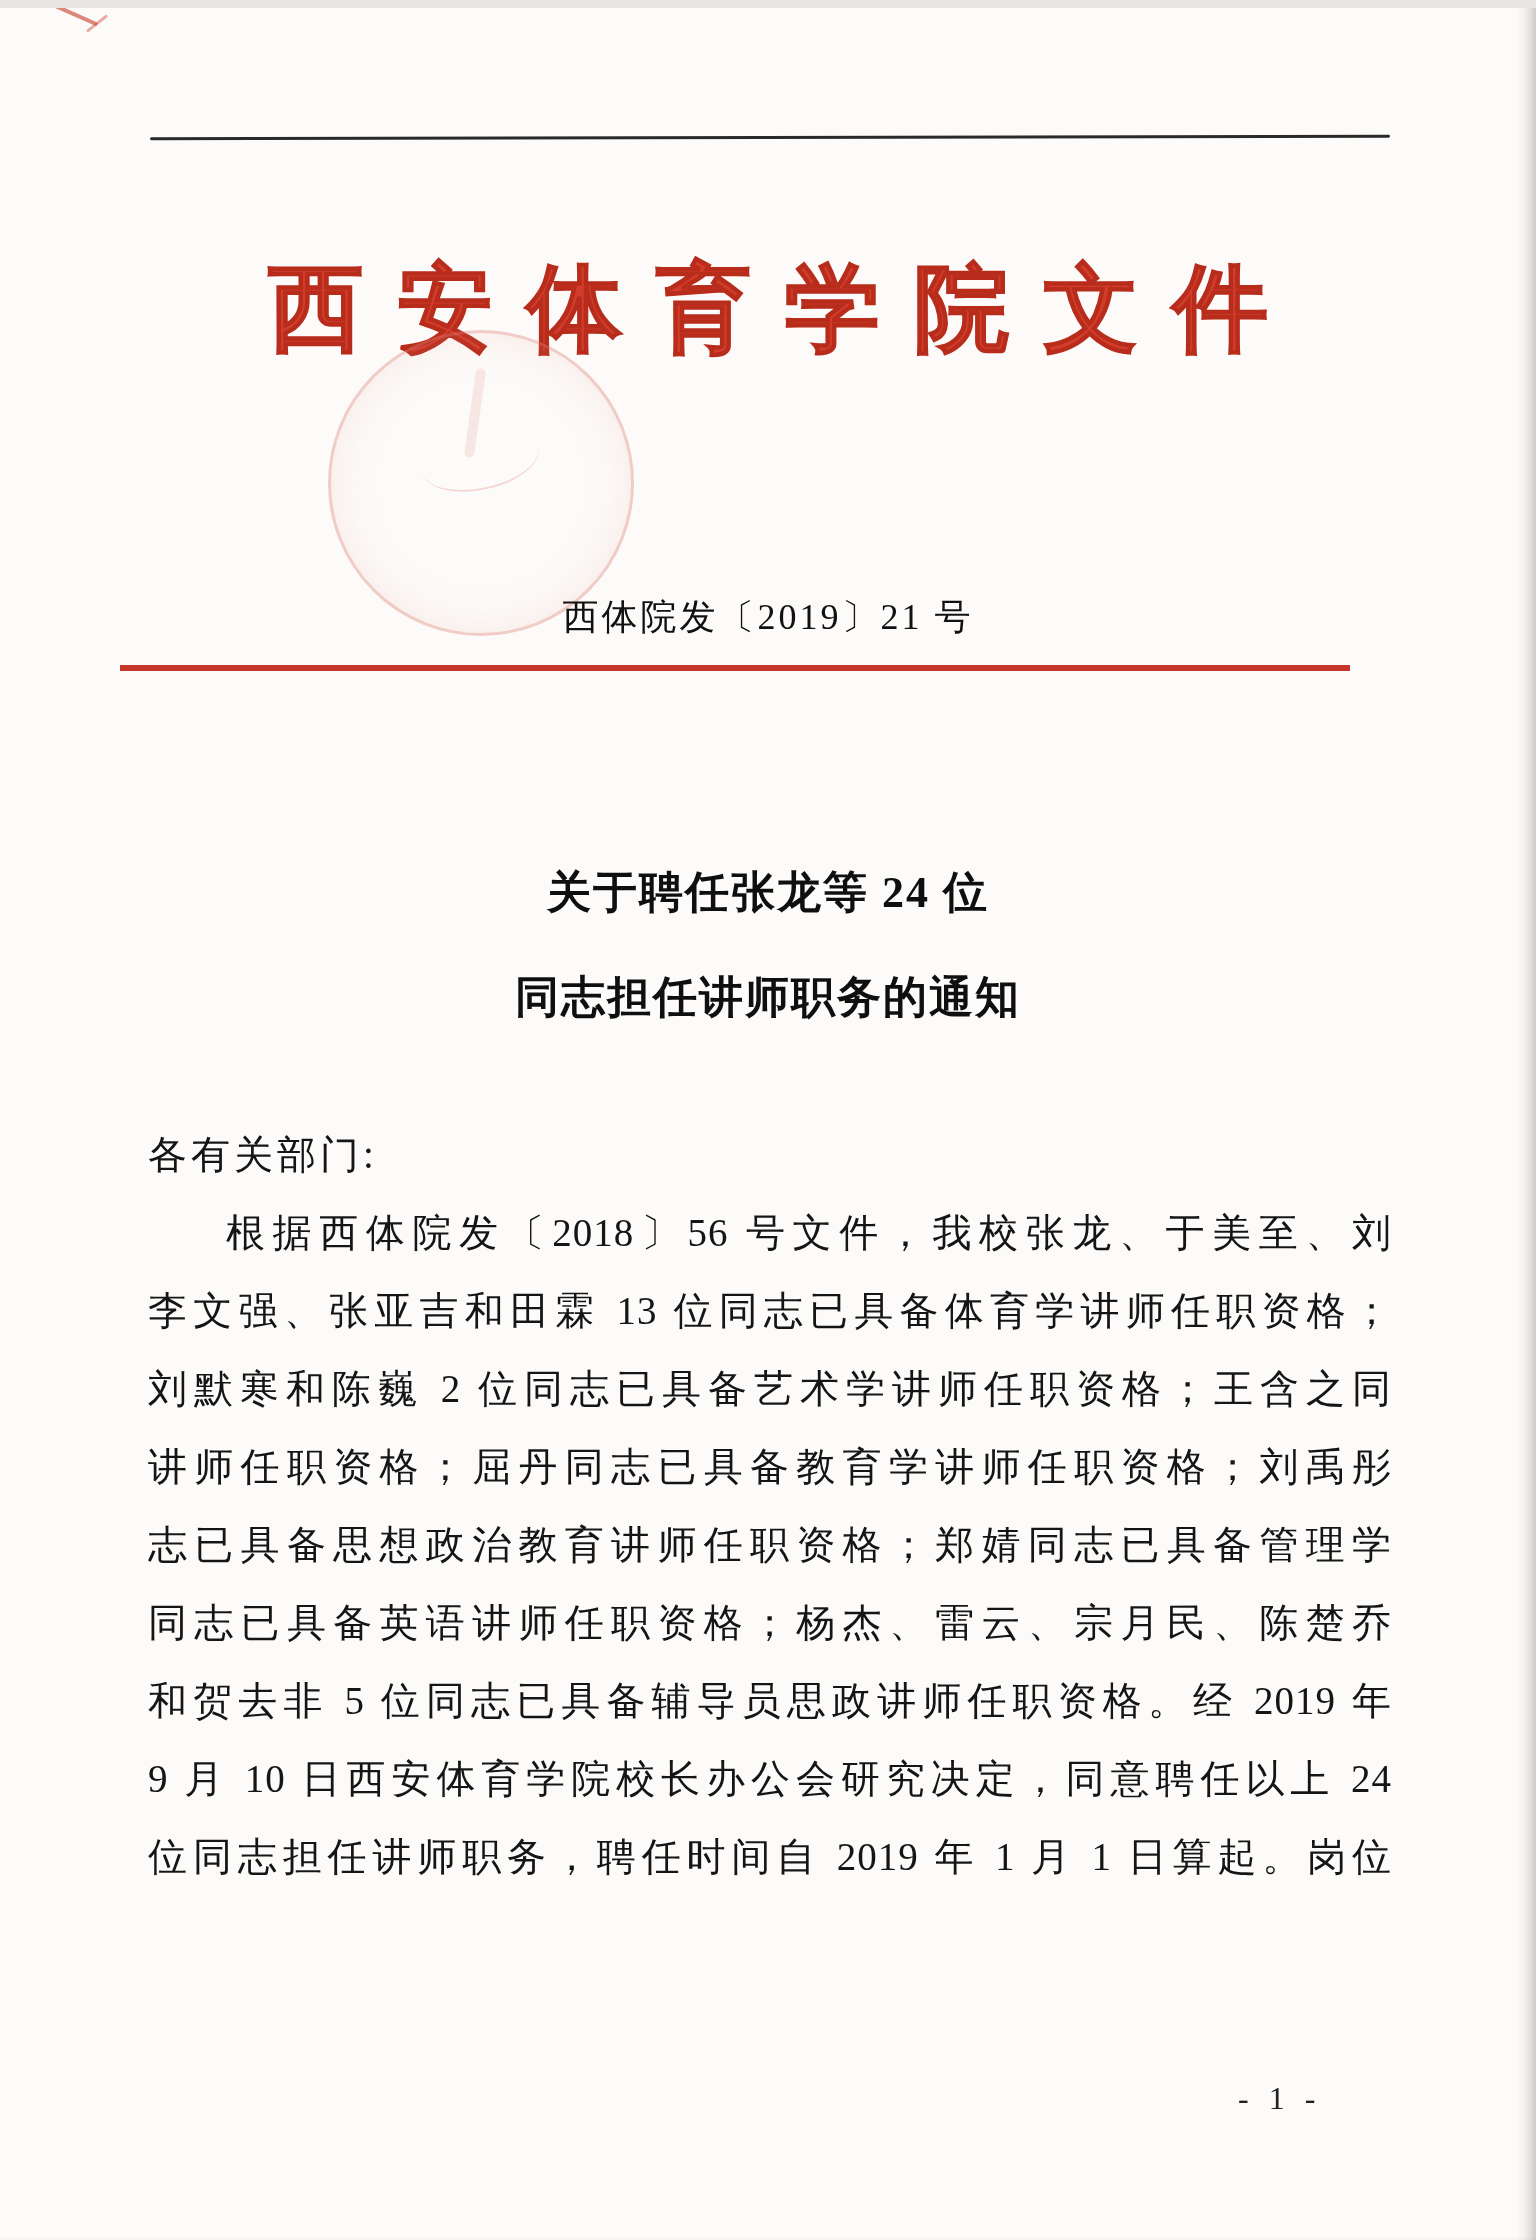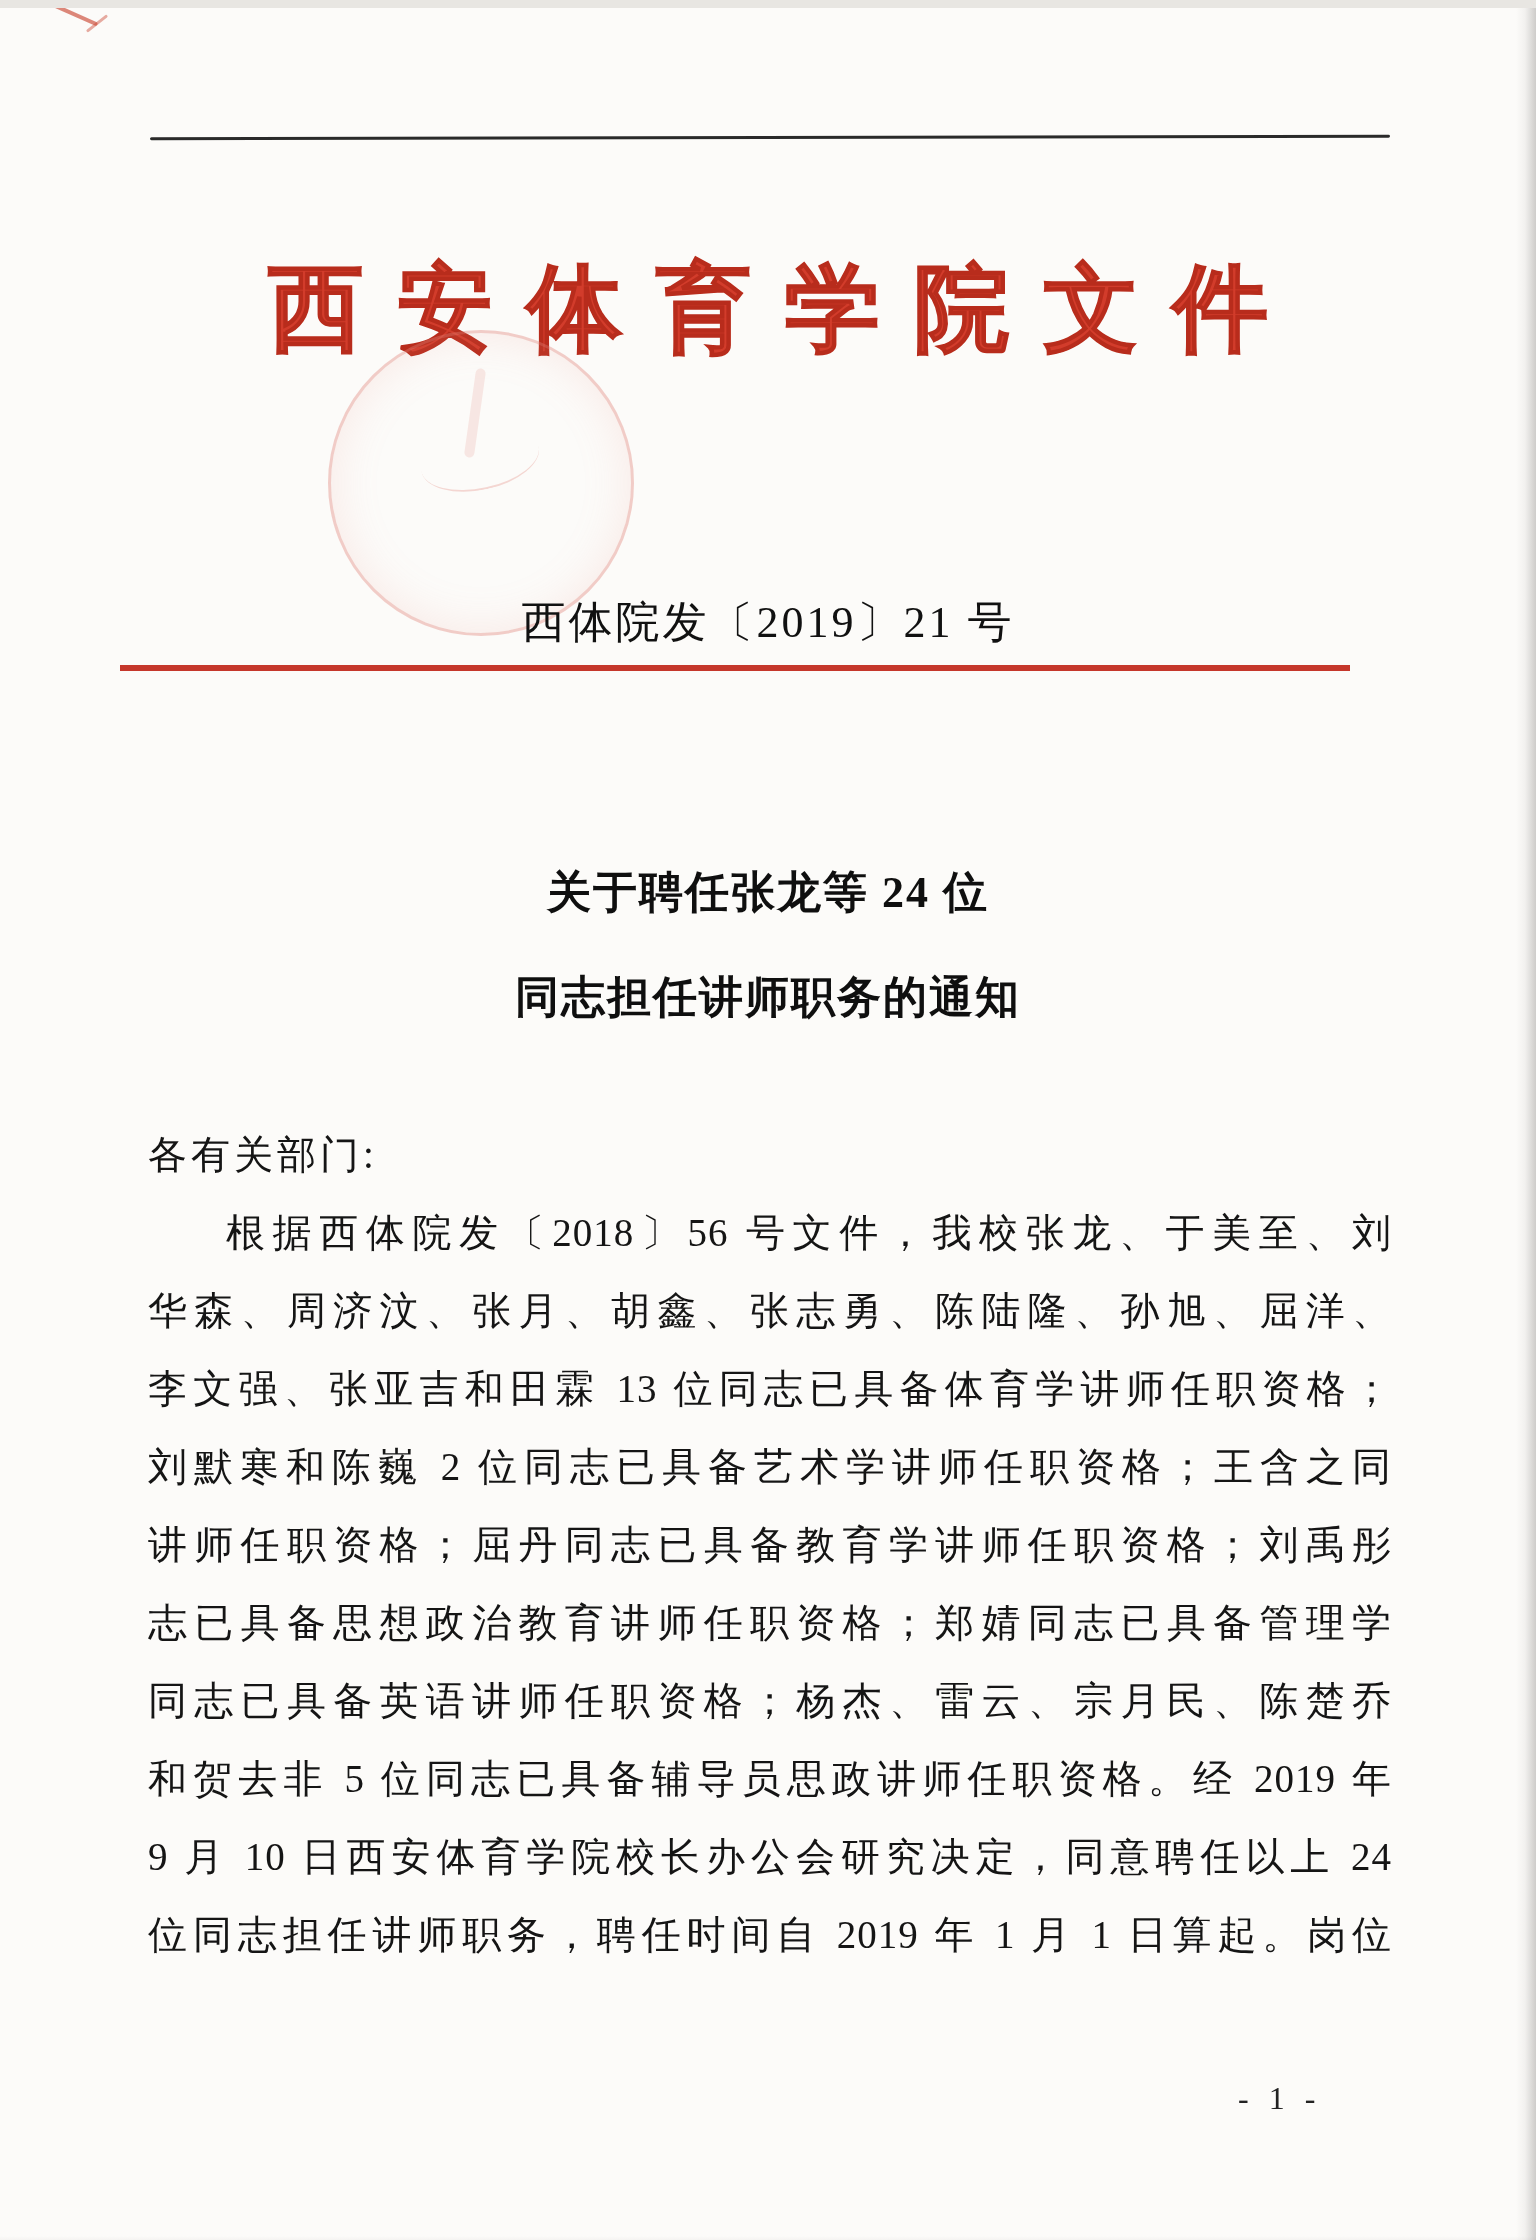--- a/index.html
+++ b/index.html
@@ -35,21 +35,21 @@
     position:absolute;left:420px;top:420px;width:120px;height:60px;
     border-bottom:2px solid rgba(224,130,118,0.30);
     border-radius:50%;transform:rotate(-12deg);
   }
   .stamp-mark2{
     position:absolute;left:470px;top:360px;width:10px;height:90px;
     background:rgba(228,140,128,0.18);transform:rotate(8deg);border-radius:5px;
   }
   .doc-number{
     position:absolute;left:0;top:585px;width:100%;
-    text-align:center;font-size:44px;letter-spacing:3px;color:#111;
+    text-align:center;font-size:36px;letter-spacing:3px;color:#111;
   }
   .red-rule{
     position:absolute;left:120px;top:657px;width:1230px;height:6px;
     background:#c5372b;
   }
   .notice-title{
     position:absolute;left:0;top:832px;width:100%;
     text-align:center;font-weight:bold;color:#0f0f0f;
     font-size:44px;line-height:105px;letter-spacing:2px;
   }
@@ -112,21 +112,20 @@
   <div class="red-rule"></div>
 
   <div class="notice-title">
     <div>关于聘任张龙等 24 位</div>
     <div>同志担任讲师职务的通知</div>
   </div>
 
   <div class="body-block">
     <div class="salutation">各有关部门:</div>
     <div class="para-line first">根据西体院发〔2018〕56 号文件，我校张龙、于美至、刘</div>
-    <div class="para-line">华森、周济汶、张月、胡鑫、张志勇、陈陆隆、孙旭、屈洋、</div>
     <div class="para-line">李文强、张亚吉和田霖 13 位同志已具备体育学讲师任职资格；</div>
     <div class="para-line">刘默寒和陈巍 2 位同志已具备艺术学讲师任职资格；王含之同</div>
     <div class="para-line">讲师任职资格；屈丹同志已具备教育学讲师任职资格；刘禹彤</div>
     <div class="para-line">志已具备思想政治教育讲师任职资格；郑婧同志已具备管理学</div>
     <div class="para-line">同志已具备英语讲师任职资格；杨杰、雷云、宗月民、陈楚乔</div>
     <div class="para-line">和贺去非 5 位同志已具备辅导员思政讲师任职资格。经 2019 年</div>
     <div class="para-line">9 月 10 日西安体育学院校长办公会研究决定，同意聘任以上 24</div>
     <div class="para-line">位同志担任讲师职务，聘任时间自 2019 年 1 月 1 日算起。岗位</div>
   </div>
 

